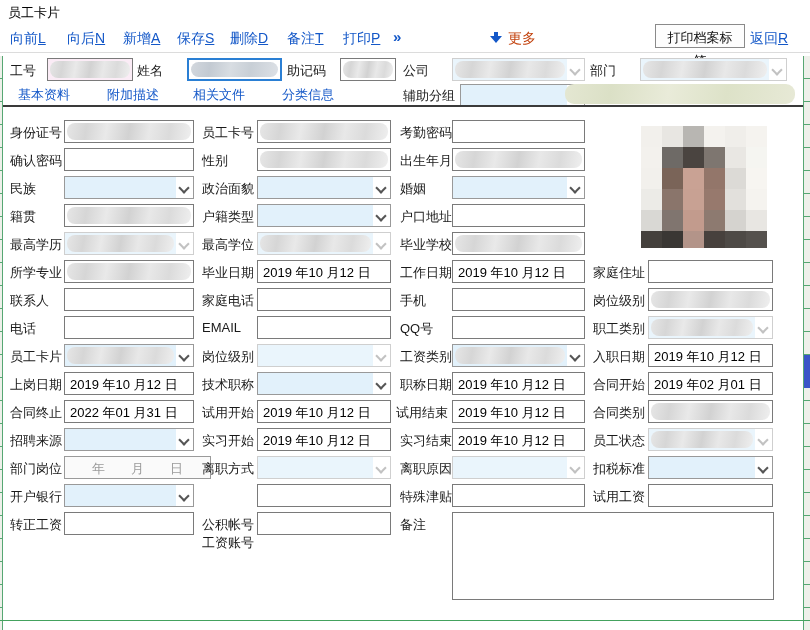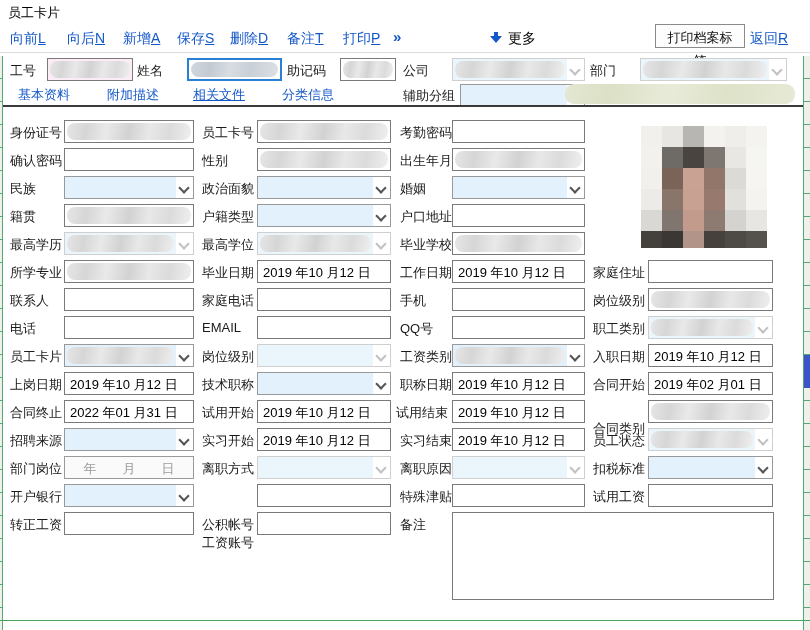--- a/index.html
+++ b/index.html
@@ -6,21 +6,21 @@
   .window{
     position:relative;width:810px;height:630px;overflow:hidden;background:#ffffff;
     font-family:"Liberation Sans","DejaVu Sans",sans-serif;color:#1a1a1a;
   }
   .titlebar{position:absolute;left:0;top:0;width:100%;height:22px;background:#ffffff;}
   .titlebar .title{position:absolute;left:8px;top:4px;font-size:13px;color:#000;}
   .toolbar{position:absolute;left:0;top:22px;width:100%;height:30px;background:#ffffff;}
   .tb-link{position:absolute;top:8px;font-size:14px;color:#1458c8;cursor:pointer;text-decoration:none;white-space:nowrap;text-align:center;}
   .tb-link .hk{text-decoration:underline;}
   .tb-chev{position:absolute;top:6px;font-size:15px;font-weight:bold;color:#1458c8;cursor:pointer;}
-  .tb-more{position:absolute;left:490px;top:8px;font-size:14px;color:#000000;cursor:pointer;white-space:nowrap;}
+  .tb-more{position:absolute;left:490px;top:8px;font-size:14px;color:#c2410c;cursor:pointer;white-space:nowrap;}
   .dn-arrow{display:inline-block;position:relative;width:12px;height:12px;margin-right:6px;top:1px;}
   .dn-arrow::before{content:"";position:absolute;left:4px;top:0;width:4px;height:5px;background:#1458c8;}
   .dn-arrow::after{content:"";position:absolute;left:0;top:4px;border-left:6px solid transparent;border-right:6px solid transparent;border-top:7px solid #1458c8;}
   .tb-btn{position:absolute;left:655px;top:2px;width:90px;height:24px;background:#fdfdfd;border:1px solid #8a8a8a;font-size:13px;color:#111;text-align:center;line-height:23px;cursor:pointer;}
   .hr1{position:absolute;left:0;top:52px;width:810px;height:1px;background:#dcdcdc;}
   .hr2{position:absolute;left:0;top:105px;width:806px;height:2px;background:#3a3a3a;}
   .corner-dark{position:absolute;left:804px;top:58px;width:2px;height:49px;background:#3a3a3a;}
   .lbl{position:absolute;font-size:13px;color:#1a1a1a;white-space:nowrap;}
   .tinput{position:absolute;background:#ffffff;border:1px solid #7a7a7a;box-sizing:border-box;height:23px;}
   .tinput.focus{border:2px solid #2a7fd4;}
@@ -108,21 +108,21 @@
         <div class="fill">
           <div class="pix"></div>
         </div>
         <div class="chevbox"></div>
       </div>
     </div>
 
   <div id="tabs">
       <a class="tab" style="left: 18px;">基本资料</a>
       <a class="tab" style="left: 107px;">附加描述</a>
-      <a class="tab" style="left: 193px; text-decoration: underline;">相关文件</a>
+      <a class="tab" style="left: 193px;">相关文件</a>
       <a class="tab" style="left: 282px;">分类信息</a>
     </div>
   <span class="lbl" style="left:403px;top:87px">辅助分组</span>
   <div class="combo" id="aux-combo" style="left:460px;top:84px;width:125px">
     <div class="fill"></div>
     <div class="chevbox"></div>
   </div>
   <div class="pix green blob" style="left:565px;top:84px;width:230px;height:20px;right:auto;bottom:auto"></div>
 
   <div class="hr2"></div>
@@ -275,21 +275,21 @@
         <span class="dateval">2022 年01 月31 日</span>
       </div>
       <span class="lbl" style="left: 202px; top: 404px;">试用开始</span>
       <div class="tinput" style="left: 257px; top: 400px; width: 134px;">
         <span class="dateval">2019 年10 月12 日</span>
       </div>
       <span class="lbl" style="left: 396px; top: 404px;">试用结束</span>
       <div class="tinput" style="left: 452px; top: 400px; width: 133px;">
         <span class="dateval">2019 年10 月12 日</span>
       </div>
-      <span class="lbl" style="left: 593px; top: 420px; text-align: center;">合同类别</span>
+      <span class="lbl" style="left: 593px; top: 404px; text-align: center;">合同类别</span>
       <div class="tinput" style="left: 648px; top: 400px; width: 125px;">
         <div class="pix"></div>
       </div>
       <span class="lbl" style="left: 10px; top: 432px;">招聘来源</span>
       <div class="combo" style="left: 64px; top: 428px; width: 130px;">
         <div class="fill"></div>
         <div class="chevbox"></div>
       </div>
       <span class="lbl" style="left: 202px; top: 432px;">实习开始</span>
       <div class="tinput" style="left: 257px; top: 428px; width: 134px;">
@@ -300,21 +300,21 @@
         <span class="dateval">2019 年10 月12 日</span>
       </div>
       <span class="lbl" style="left: 593px; top: 432px;">员工状态</span>
       <div class="combo disabled" style="left: 648px; top: 428px; width: 125px;">
         <div class="fill">
           <div class="pix"></div>
         </div>
         <div class="chevbox"></div>
       </div>
       <span class="lbl" style="left: 10px; top: 460px;">部门岗位</span>
-      <div class="tinput dempty" style="left: 64px; top: 456px; width: 130px;">
+      <div class="tinput dempty" style="left: 64px; top: 456px; width: 147px;">
         <span class="dateval">年　　月　　日</span>
       </div>
       <span class="lbl" style="left: 202px; top: 460px;">离职方式</span>
       <div class="combo disabled" style="left: 257px; top: 456px; width: 134px;">
         <div class="fill"></div>
         <div class="chevbox"></div>
       </div>
       <span class="lbl" style="left: 400px; top: 460px;">离职原因</span>
       <div class="combo disabled" style="left: 452px; top: 456px; width: 133px;">
         <div class="fill"></div>

